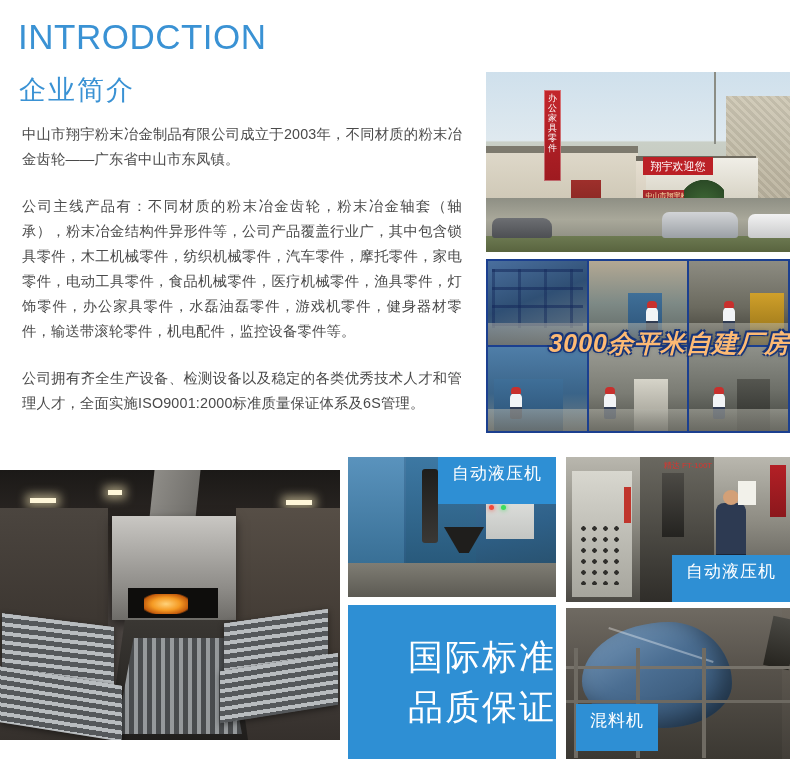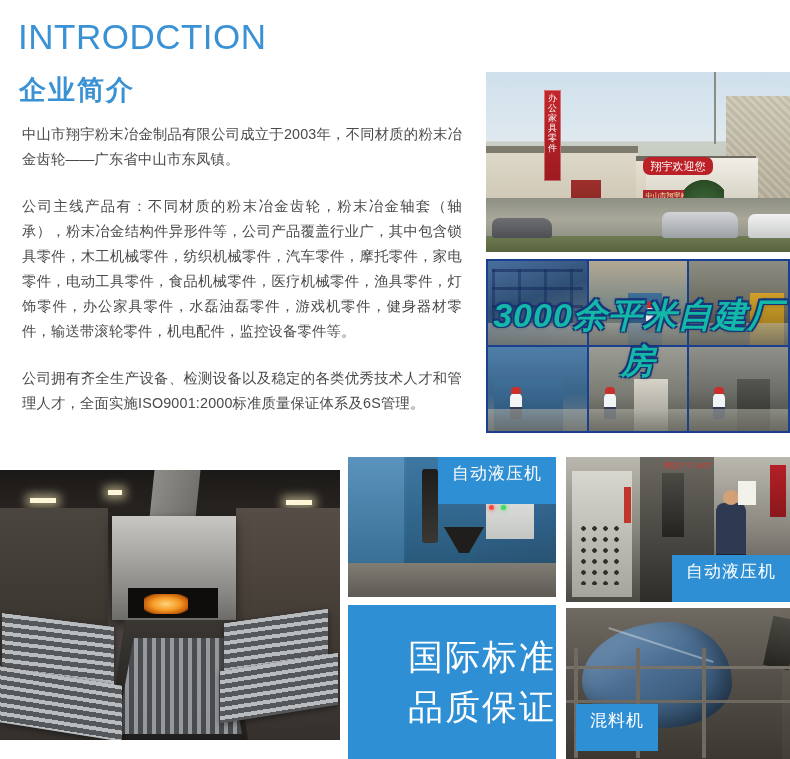--- a/index.html
+++ b/index.html
@@ -24,21 +24,21 @@
     font-weight: normal;
     letter-spacing: 0.5px;
     color: #3a92d4;
     line-height: 1.1;
   }
   .section-subtitle {
     position: absolute;
     left: 19px;
     top: 72px;
     font-size: 27px;
-    font-weight: bold;
+    font-weight: normal;
     color: #3a92d4;
     letter-spacing: 2px;
   }
 
   
   .intro-copy {
     position: absolute;
     left: 22px;
     top: 122px;
     width: 440px;
@@ -113,21 +113,21 @@
     position: absolute; left: 58px; top: 18px; width: 17px; height: 88px;
     background: linear-gradient(#c4262c, #9e1a20);
     color: #fff; font-size: 9px; line-height: 10px; text-align: center;
     padding-top: 3px; letter-spacing: 0; overflow: hidden;
     box-shadow: 0 0 0 1px rgba(255,255,255,.35) inset;
   }
   #factory-exterior .welcome-banner {
     position: absolute; left: 157px; top: 85px; width: 70px; height: 18px;
     background: #bb2026; color: #fff;
     font-size: 11px; line-height: 18px; text-align: center;
-    letter-spacing: 0; white-space: nowrap; overflow: hidden; border-radius: 7px;
+    letter-spacing: 0; white-space: nowrap; overflow: hidden;
   }
   #factory-exterior .wall-plaque {
     position: absolute; left: 157px; top: 118px; width: 68px; height: 24px;
     background: linear-gradient(#a8191f, #7d1117); opacity: .92;
     font-size: 7px; color: #ffe9a8; text-align: center; line-height: 11px;
     overflow: hidden;
   }
   #factory-exterior .gate {
     position: absolute; left: 85px; top: 108px; width: 30px; height: 40px;
     background: linear-gradient(#9e2f2b, #7d2420);
@@ -183,23 +183,23 @@
     position: absolute; bottom: 0; width: 34%; height: 62%;
     background: linear-gradient(#3f6f98, #2a4f73);
   }
   .cell .floor {
     position: absolute; left: 0; right: 0; bottom: 0; height: 26%;
     background: linear-gradient(rgba(180,180,170,.55), rgba(120,120,112,.75));
   }
   #facility-collage .collage-caption {
     position: absolute; left: 0; right: 0; top: 50%;
     transform: translateY(-58%);
-    text-align: center;
-    color: #14b8a6;
-    font-size: 34px;
+    text-align: right;
+    color: #fdba74;
+    font-size: 25px;
     font-weight: bold;
     font-style: italic;
     letter-spacing: 1px;
     text-shadow:
       -1.5px -1.5px 0 #17357a, 1.5px -1.5px 0 #17357a,
       -1.5px  1.5px 0 #17357a, 1.5px  1.5px 0 #17357a,
        0 0 4px rgba(0,0,0,.45);
     pointer-events: none;
   }
 

